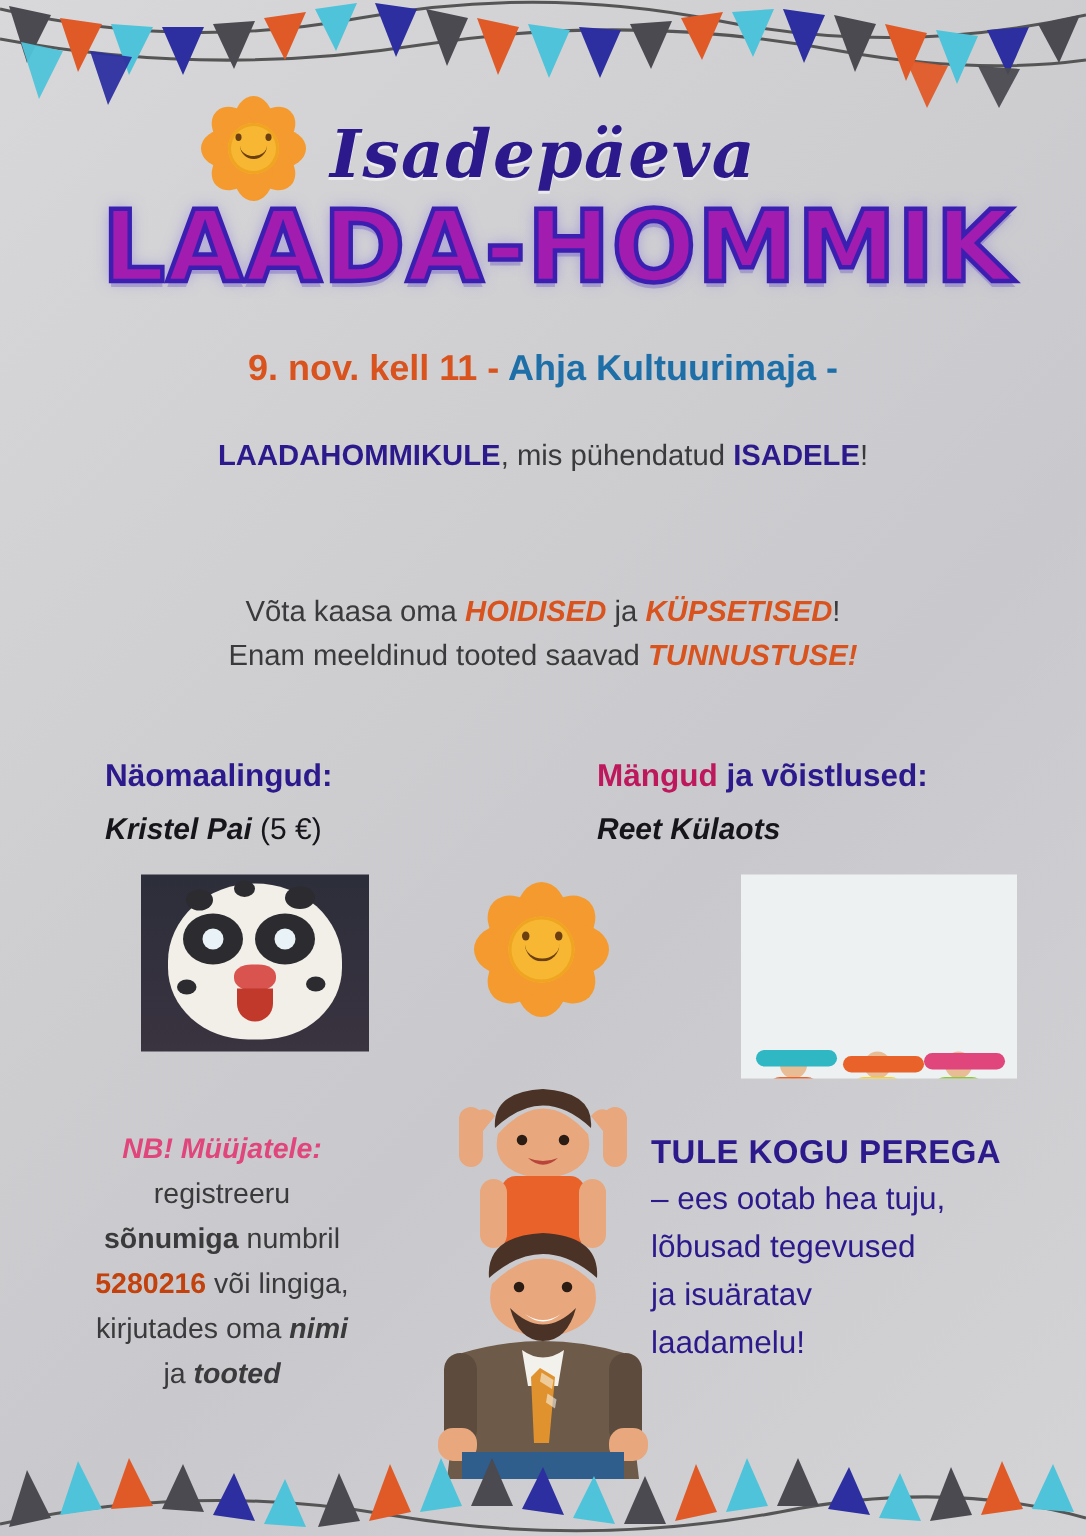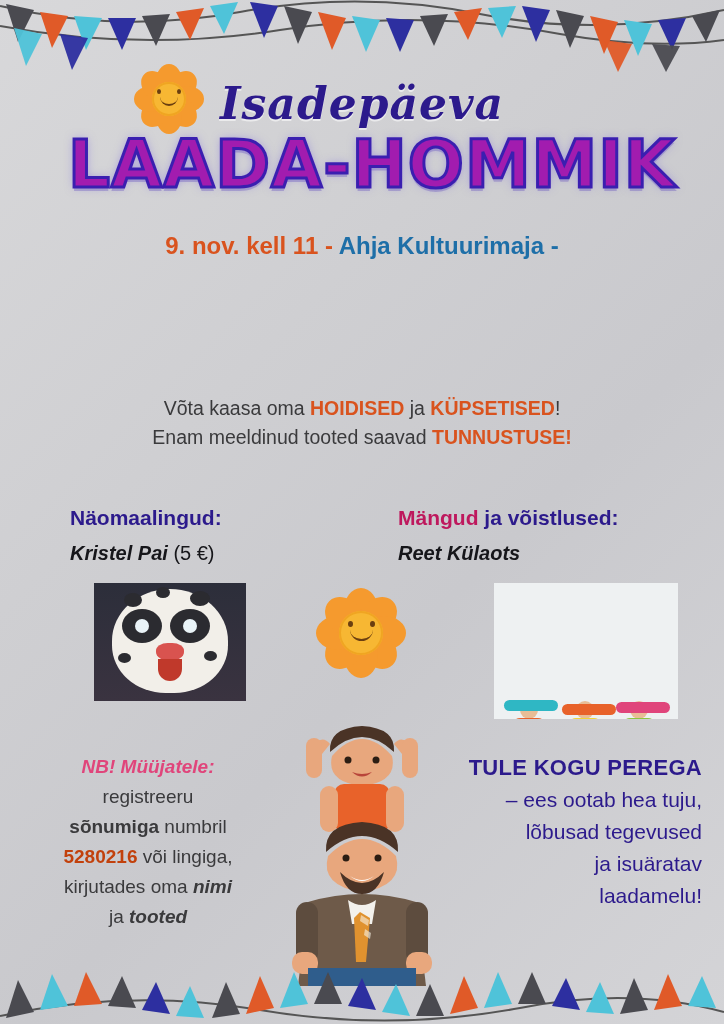--- a/index.html
+++ b/index.html
@@ -163,21 +163,21 @@
     left: 0;
     width: 724px;
     text-align: center;
     color: #3a3a3c;
     font-size: 19.5px;
     line-height: 29px;
   }
   .b1 { top: 290px; }
   .b2 { top: 394px; }
   .strong-blue { color: #2c1a8c; font-weight: bold; }
-  .strong-orange { color: #d9531e; font-weight: bold; }
+  .strong-orange { color: #d9531e; font-weight: bold; font-style: italic; }
 
   
   .col-head {
     position: absolute;
     font-size: 21px;
     font-weight: bold;
     color: #2c1a8c;
   }
   .col-sub {
     position: absolute;
@@ -302,21 +302,21 @@
   }
   .nb-b { font-weight: bold; }
   .nb-num { font-weight: bold; color: #c2410c; text-align: right; }
   .nb-i { font-style: italic; font-weight: bold; }
 
   .family-block {
     position: absolute;
     left: 434px;
     top: 752px;
     width: 268px;
-    text-align: right;
+    text-align: left;
     color: #2c1a8c;
     font-size: 21px;
     line-height: 32px;
   }
   .family-block .fb-title {
     font-weight: bold;
     font-size: 22px;
     letter-spacing: .3px;
   }
 
@@ -385,20 +385,23 @@
 
   <div class="title-script">Isadepäeva</div>
   <div class="title-main">LAADA-HOMMIK</div>
 
   <div class="subtitle">
     <span class="date">9. nov. kell 11 -</span>
     <span class="place">Ahja Kultuurimaja  -</span>
   </div>
 
   <div class="body-block b1">
+    <div>
+      <span class="strong-blue">LAADAHOMMIKULE</span><span>, mis pühendatud </span><span class="strong-blue">ISADELE</span><span>!</span>
+    </div>
   </div>
 
   <div class="body-block b2">
     <div>
       <span>Võta kaasa oma </span><span class="strong-orange">HOIDISED</span><span> ja </span><span class="strong-orange">KÜPSETISED</span><span>!</span>
     </div>
     <div>
       <span>Enam meeldinud tooted saavad </span><span class="strong-orange">TUNNUSTUSE!</span>
     </div>
   </div>

